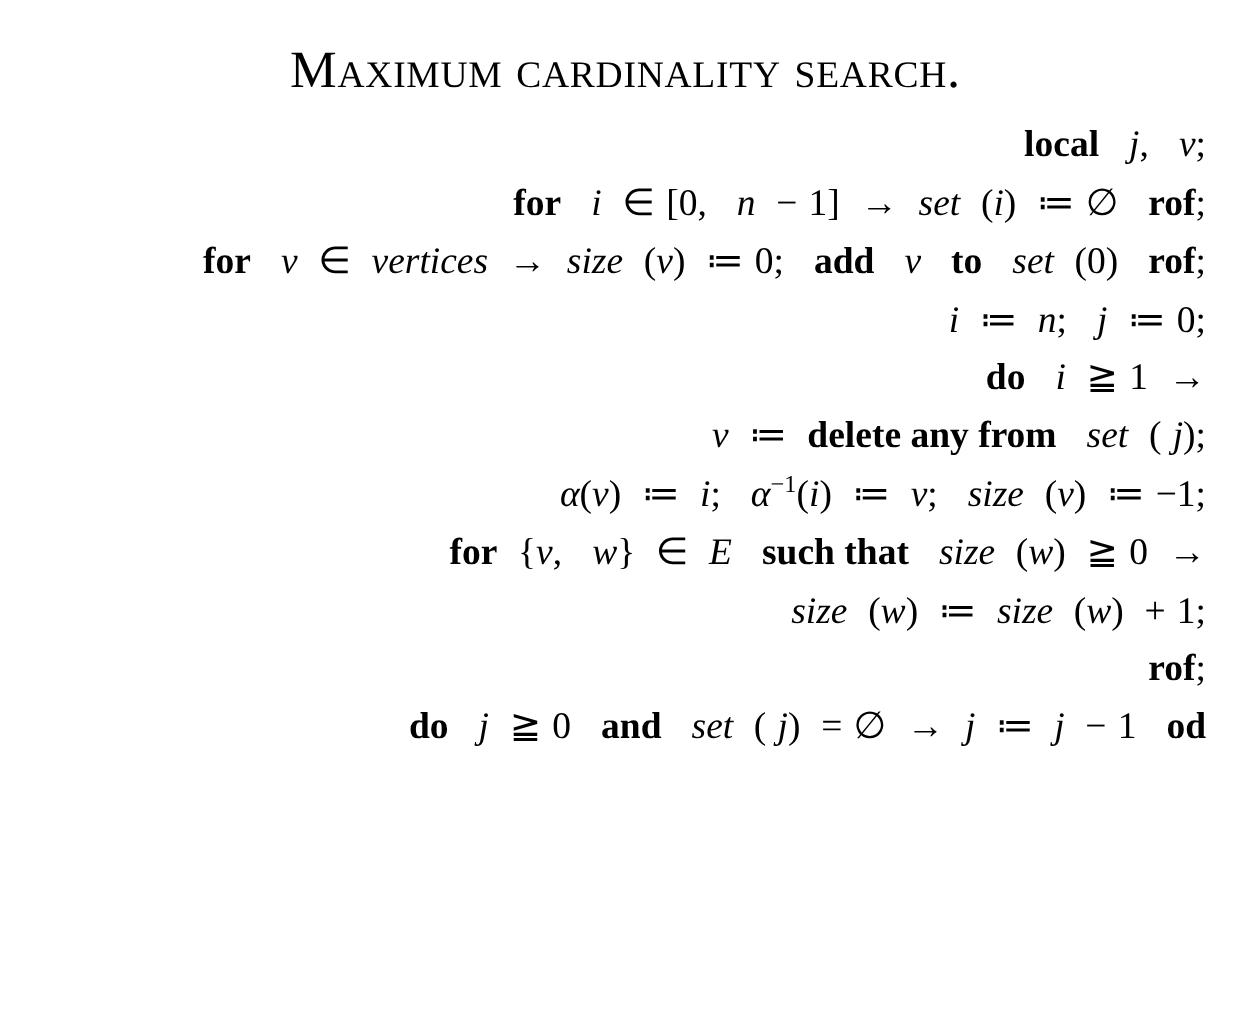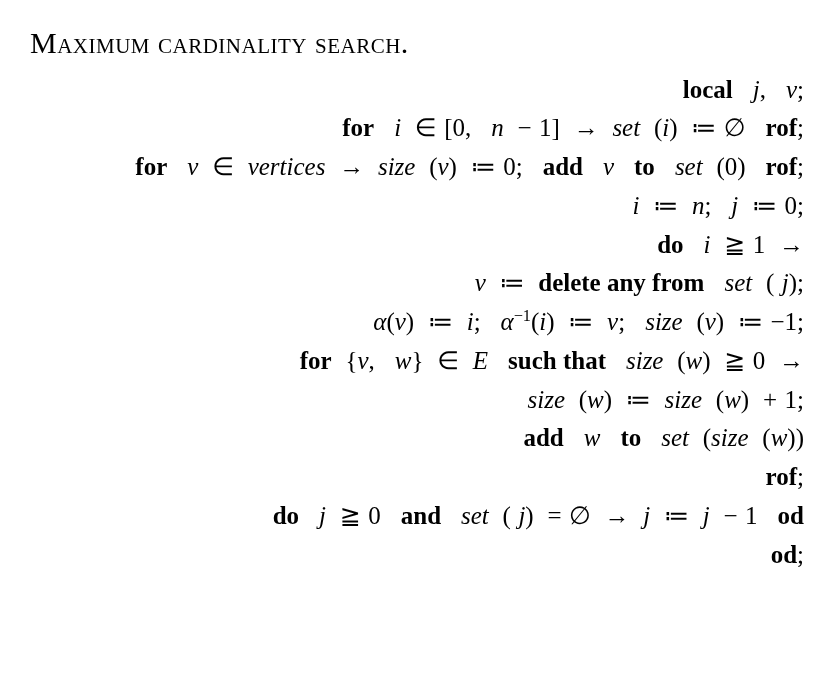--- a/index.html
+++ b/index.html
@@ -8,21 +8,22 @@
     font-family: "Times New Roman", Times, serif;
     font-size: 25px;
     line-height: 1.55;
     background: #fff;
     color: #000;
   }
   .title {
     font-variant: small-caps;
     letter-spacing: 0.5px;
     margin-bottom: 4px;
-    font-size: 30px;
+    font-size: 35px;
+    text-align: center;
   }
   .block {
     padding-left: 60px;
   }
   .inner {
     padding-left: 40px;
   }
   .inner2 {
     padding-left: 40px;
   }
@@ -149,31 +150,20 @@
 
       <div class="line">
         <span class="fn">size</span>
         <span class="sp"></span><span>(</span><span class="var">w</span><span>)</span>
         <span class="sp"></span><span>≔</span><span class="sp"></span>
         <span class="fn">size</span>
         <span class="sp"></span><span>(</span><span class="var">w</span><span>)</span>
         <span class="sp"></span><span>+</span><span class="sp"></span><span>1</span><span>;</span>
       </div>
 
-      <div class="line">
-        <span class="kw">add</span>
-        <span class="sp"></span>
-        <span class="var">w</span>
-        <span class="sp"></span>
-        <span class="kw">to</span>
-        <span class="sp"></span>
-        <span class="fn">set</span>
-        <span class="sp"></span><span>(</span><span class="fn">size</span>
-        <span class="sp"></span><span>(</span><span class="var">w</span><span>)</span><span>)</span>
-      </div>
     </div>
 
     <div class="line">
       <span class="kw">rof</span><span>;</span>
     </div>
 
 
 
     <div class="line">
       <span class="kw">do</span>
@@ -189,17 +179,14 @@
       <span class="sp"></span><span>→</span><span class="sp"></span>
       <span class="var">j</span>
       <span class="sp"></span><span>≔</span><span class="sp"></span>
       <span class="var">j</span>
       <span class="sp"></span><span>−</span><span class="sp"></span><span>1</span>
       <span class="sp"></span>
       <span class="kw">od</span>
     </div>
   </div>
 
-  <div class="line">
-    <span class="kw">od</span><span>;</span>
-  </div>
 
 </div>
 
 </body></html>

